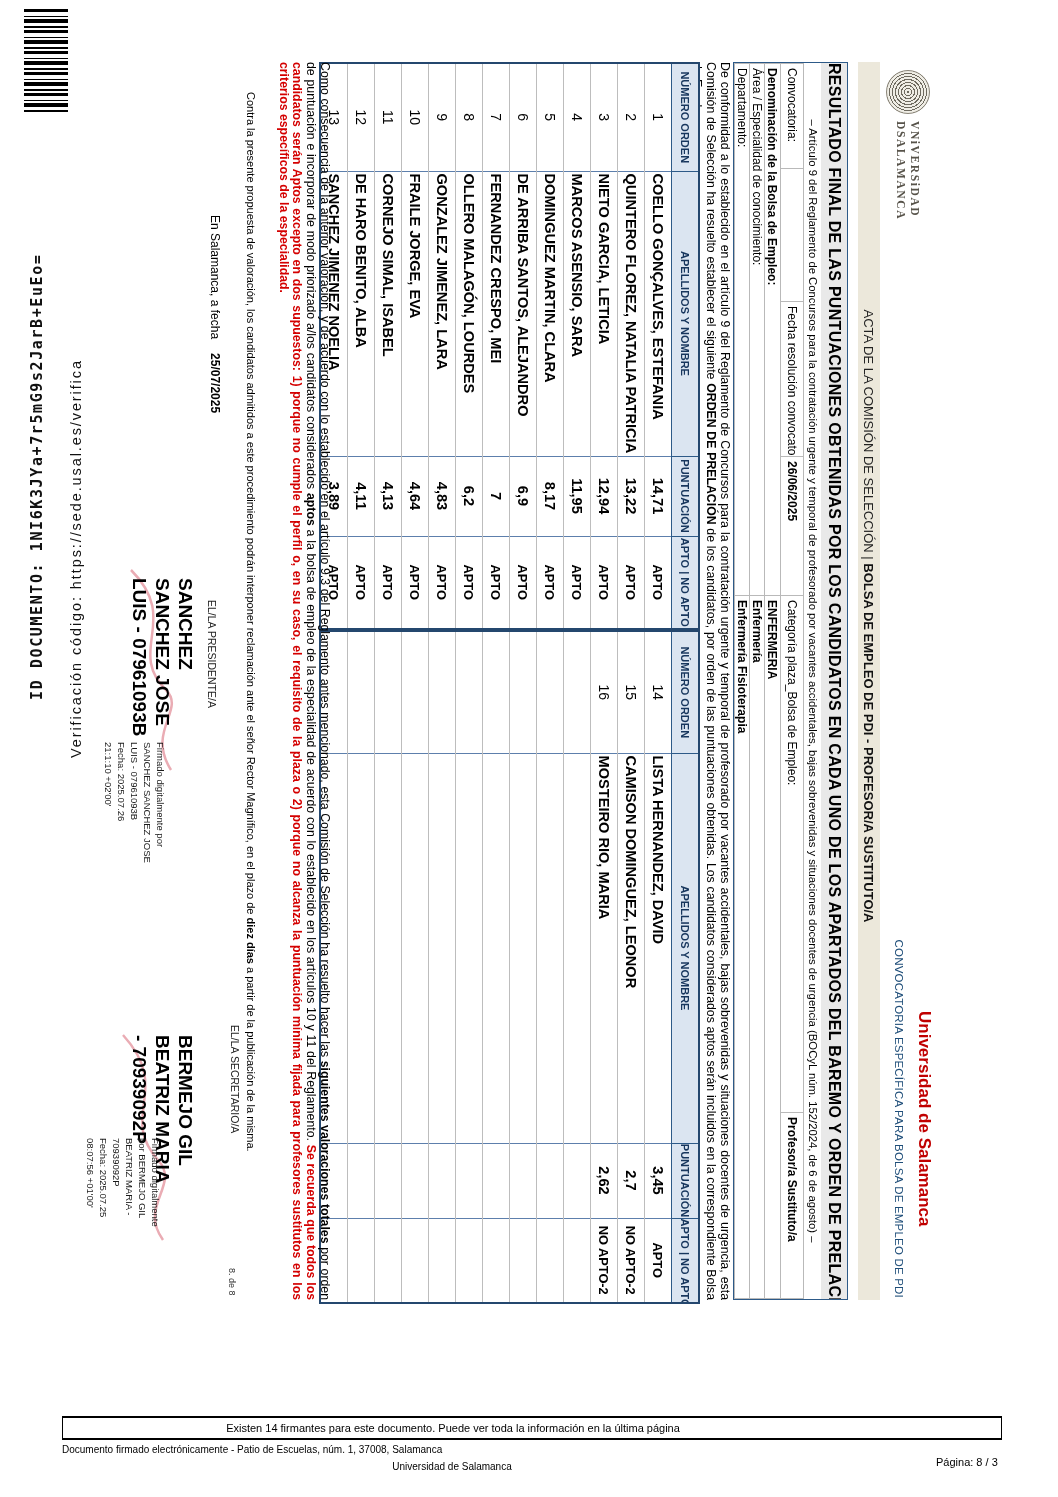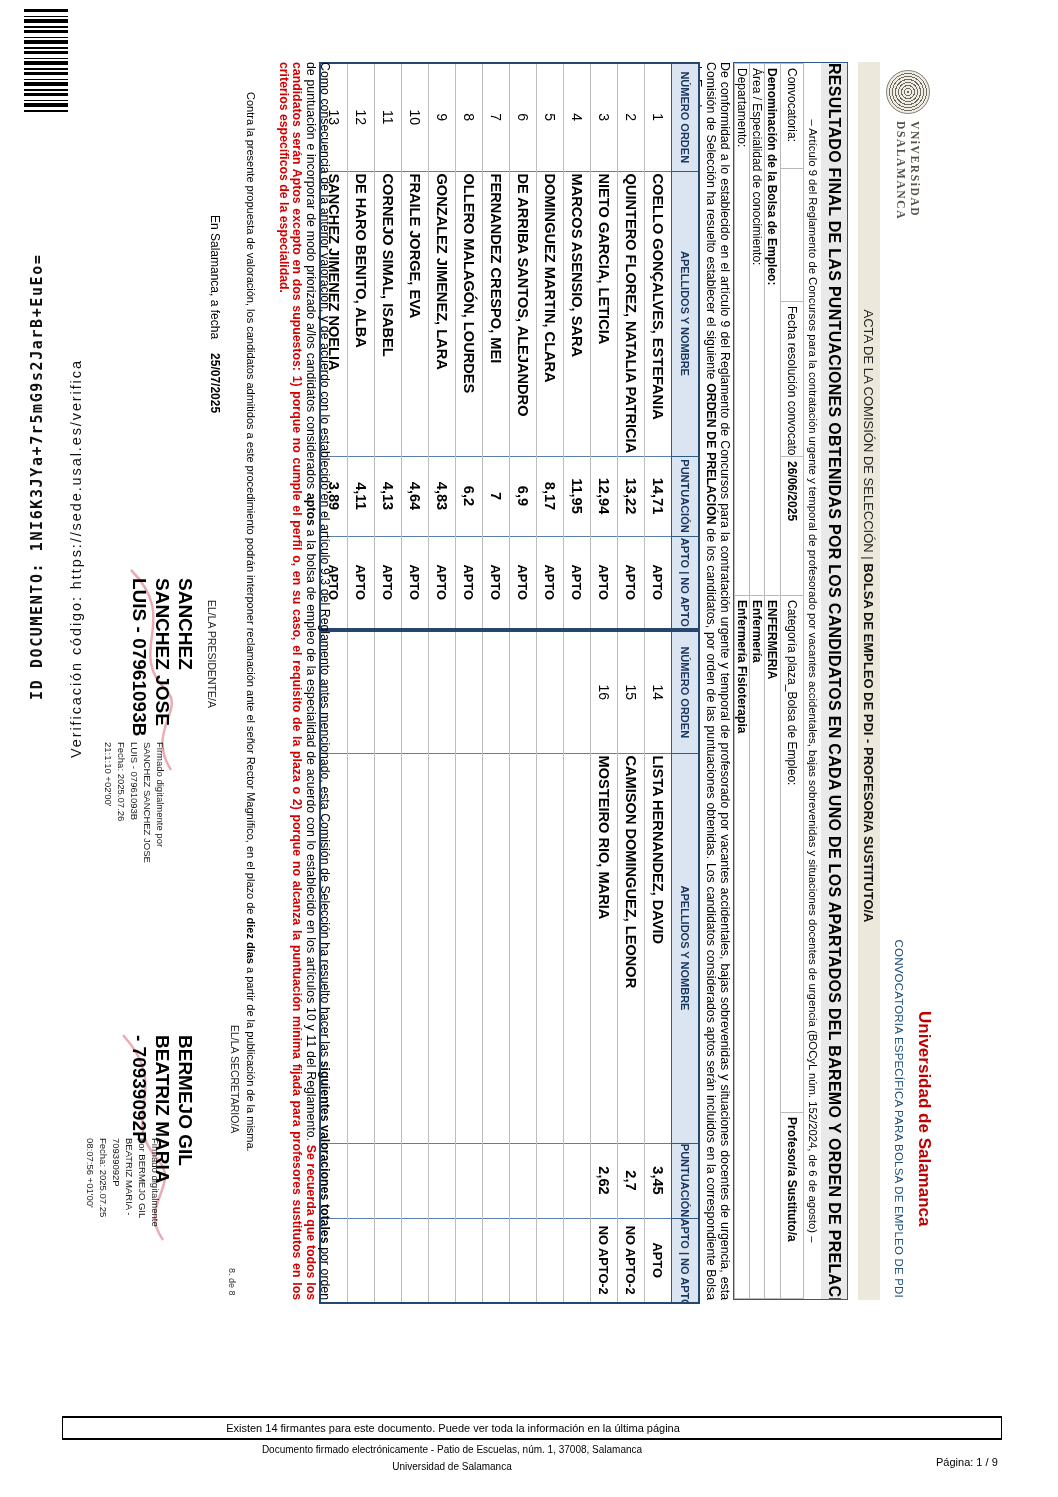--- a/index.html
+++ b/index.html
@@ -88,21 +88,21 @@
            background:
              repeating-linear-gradient(90deg,#000 0 2px,transparent 2px 5px,#000 5px 9px,transparent 9px 11px,
                                         #000 11px 12px,transparent 12px 16px,#000 16px 19px,transparent 19px 21px);}
 
   
   .f-box{position:absolute;left:62px;top:1416px;width:938px;height:20px;
          border-top:2.5px solid #000;border-bottom:2.5px solid #000;
          border-left:1px solid #000;border-right:1px solid #000;
          display:flex;align-items:center;}
   .f-box-inner{width:780px;text-align:center;font-size:11px;}
-  .f-line2{position:absolute;left:62px;top:1444px;width:780px;text-align:center;font-size:10px;}
+  .f-line2{position:absolute;left:62px;top:1444px;width:780px;text-align:left;font-size:10px;}
   .f-line3{position:absolute;left:62px;top:1461px;width:780px;text-align:center;font-size:10px;}
   .f-page{position:absolute;left:936px;top:1456px;font-size:11px;white-space:nowrap;}
 </style>
 </head>
 <body>
 
 <div id="doc">
 
   <div class="abs logo">
     <div class="seal"></div>
@@ -385,13 +385,13 @@
   <div class="barcode"></div>
   <div class="stamp-id">ID DOCUMENTO: 1NI6K3JYa+7r5mG9s2JarB+EuEo=</div>
   <div class="stamp-verify">Verificación código: https://sede.usal.es/verifica</div>
 </div>
 
 <div class="f-box">
   <div class="f-box-inner">Existen 14 firmantes para este documento. Puede ver toda la información en la última página</div>
 </div>
 <div class="f-line2">Documento firmado electrónicamente - Patio de Escuelas, núm. 1, 37008, Salamanca</div>
 <div class="f-line3">Universidad de Salamanca</div>
-<div class="f-page">Página: 1 / 9</div>
+<div class="f-page">Página: 8 / 3</div>
 
 </body></html>

